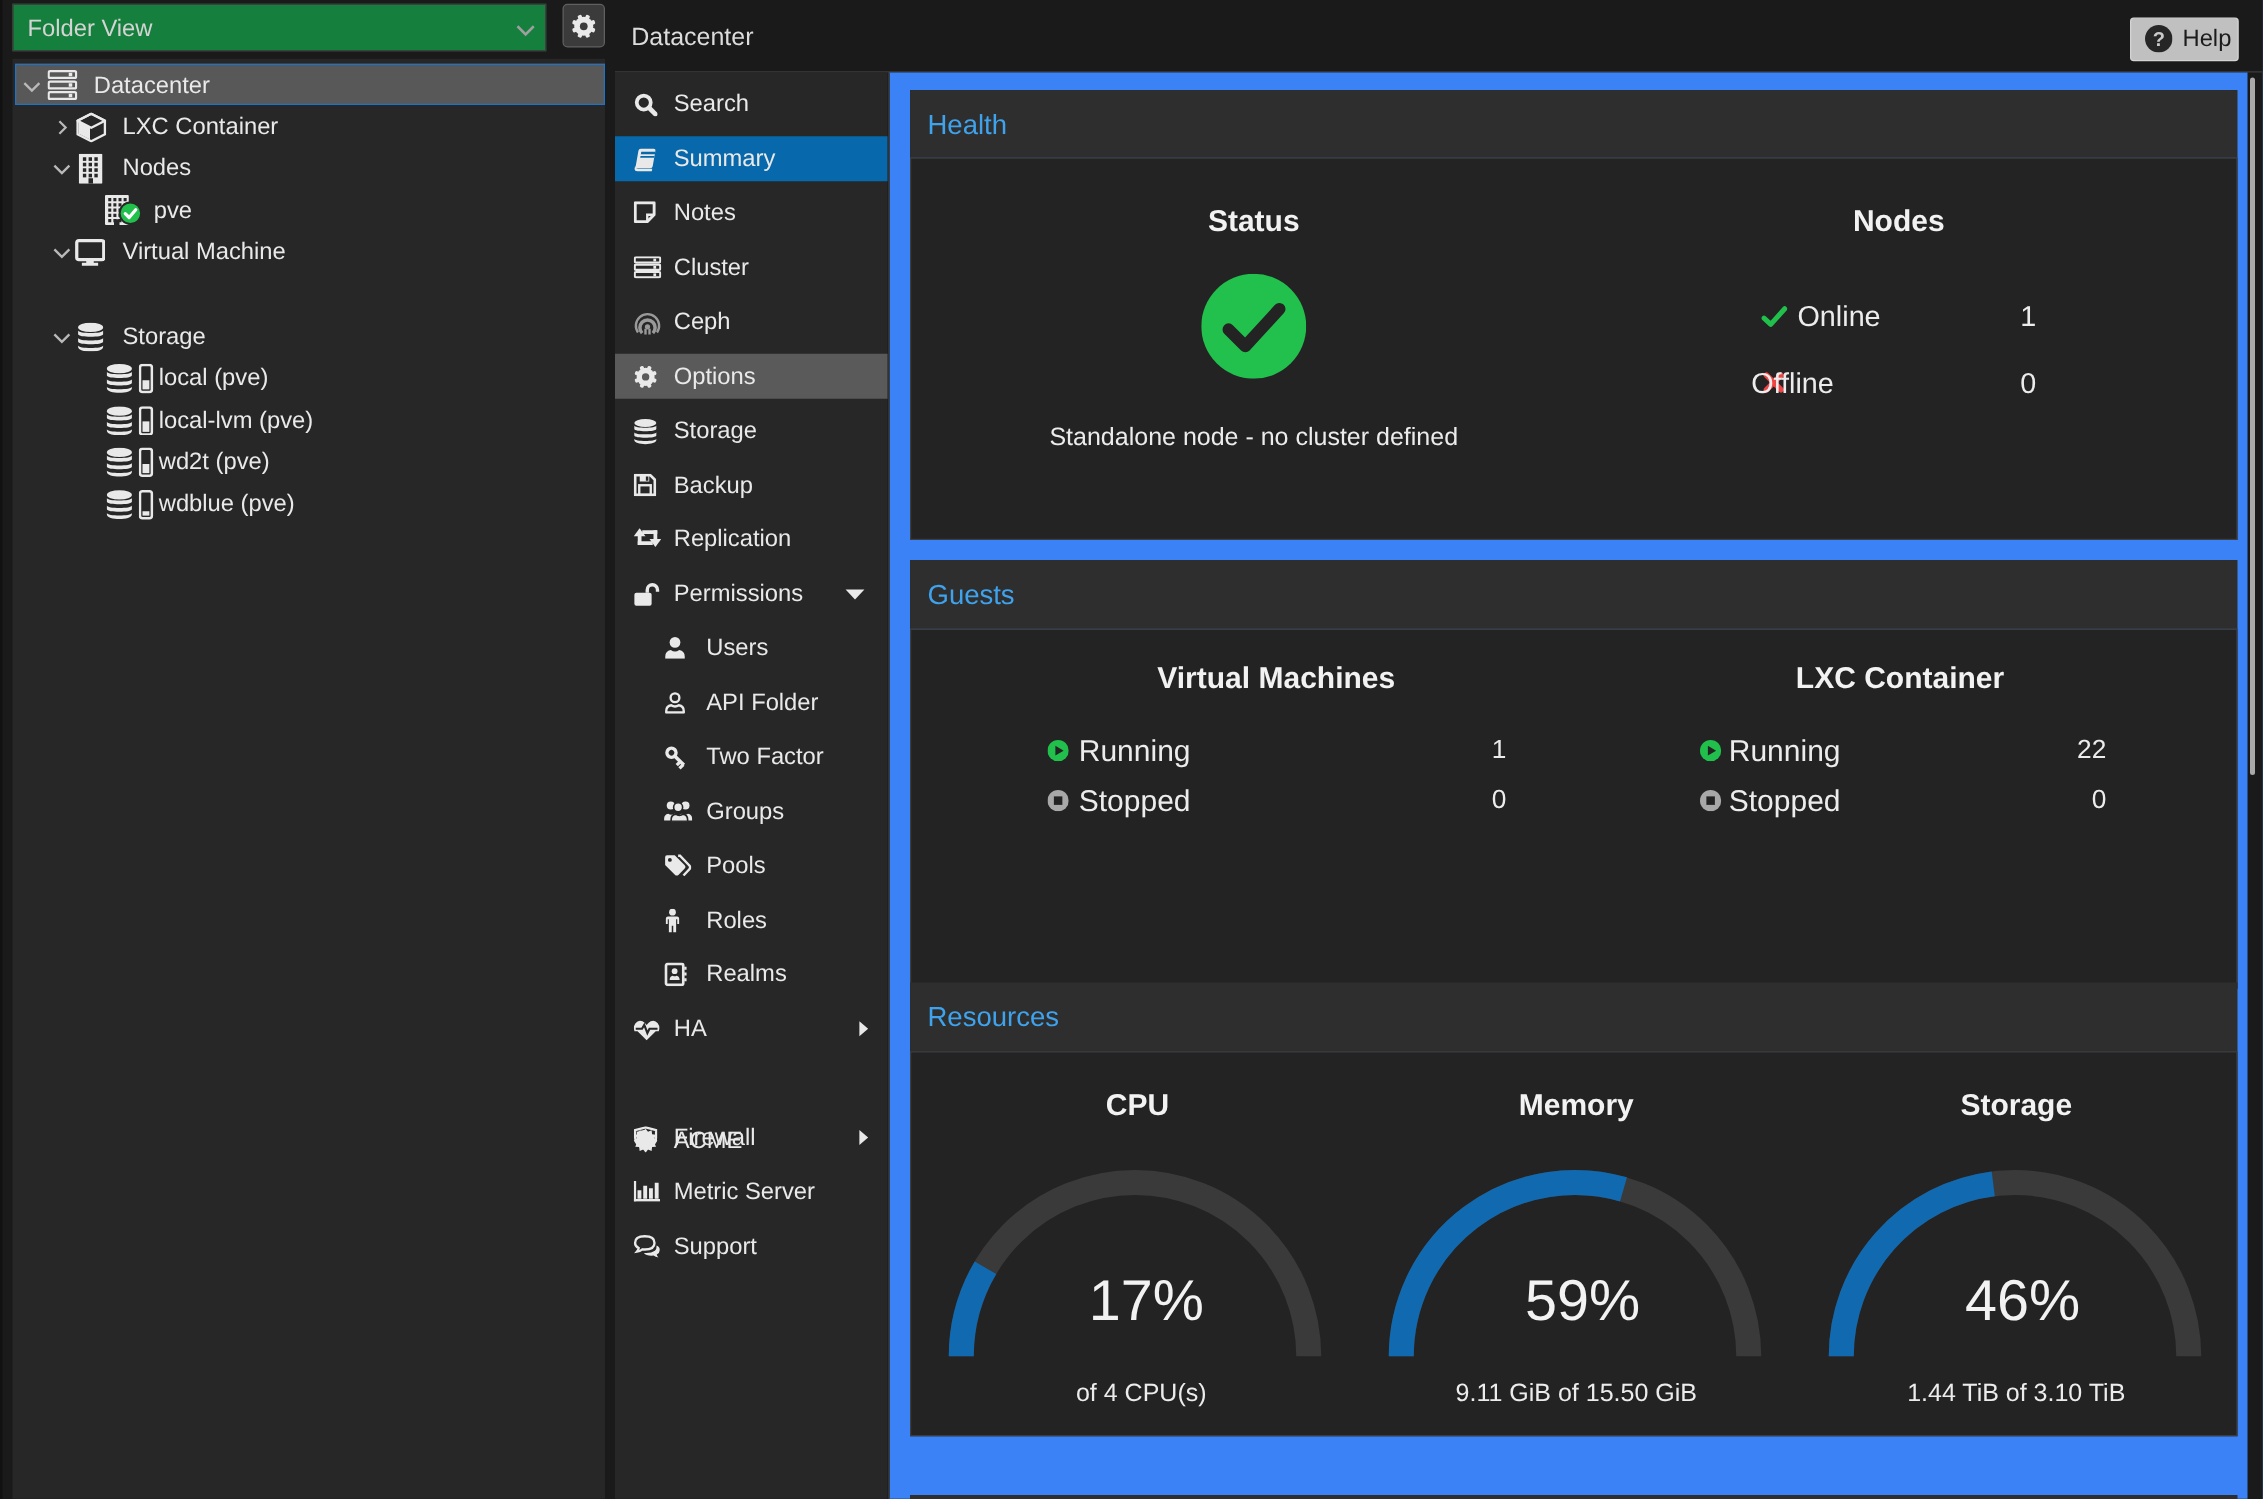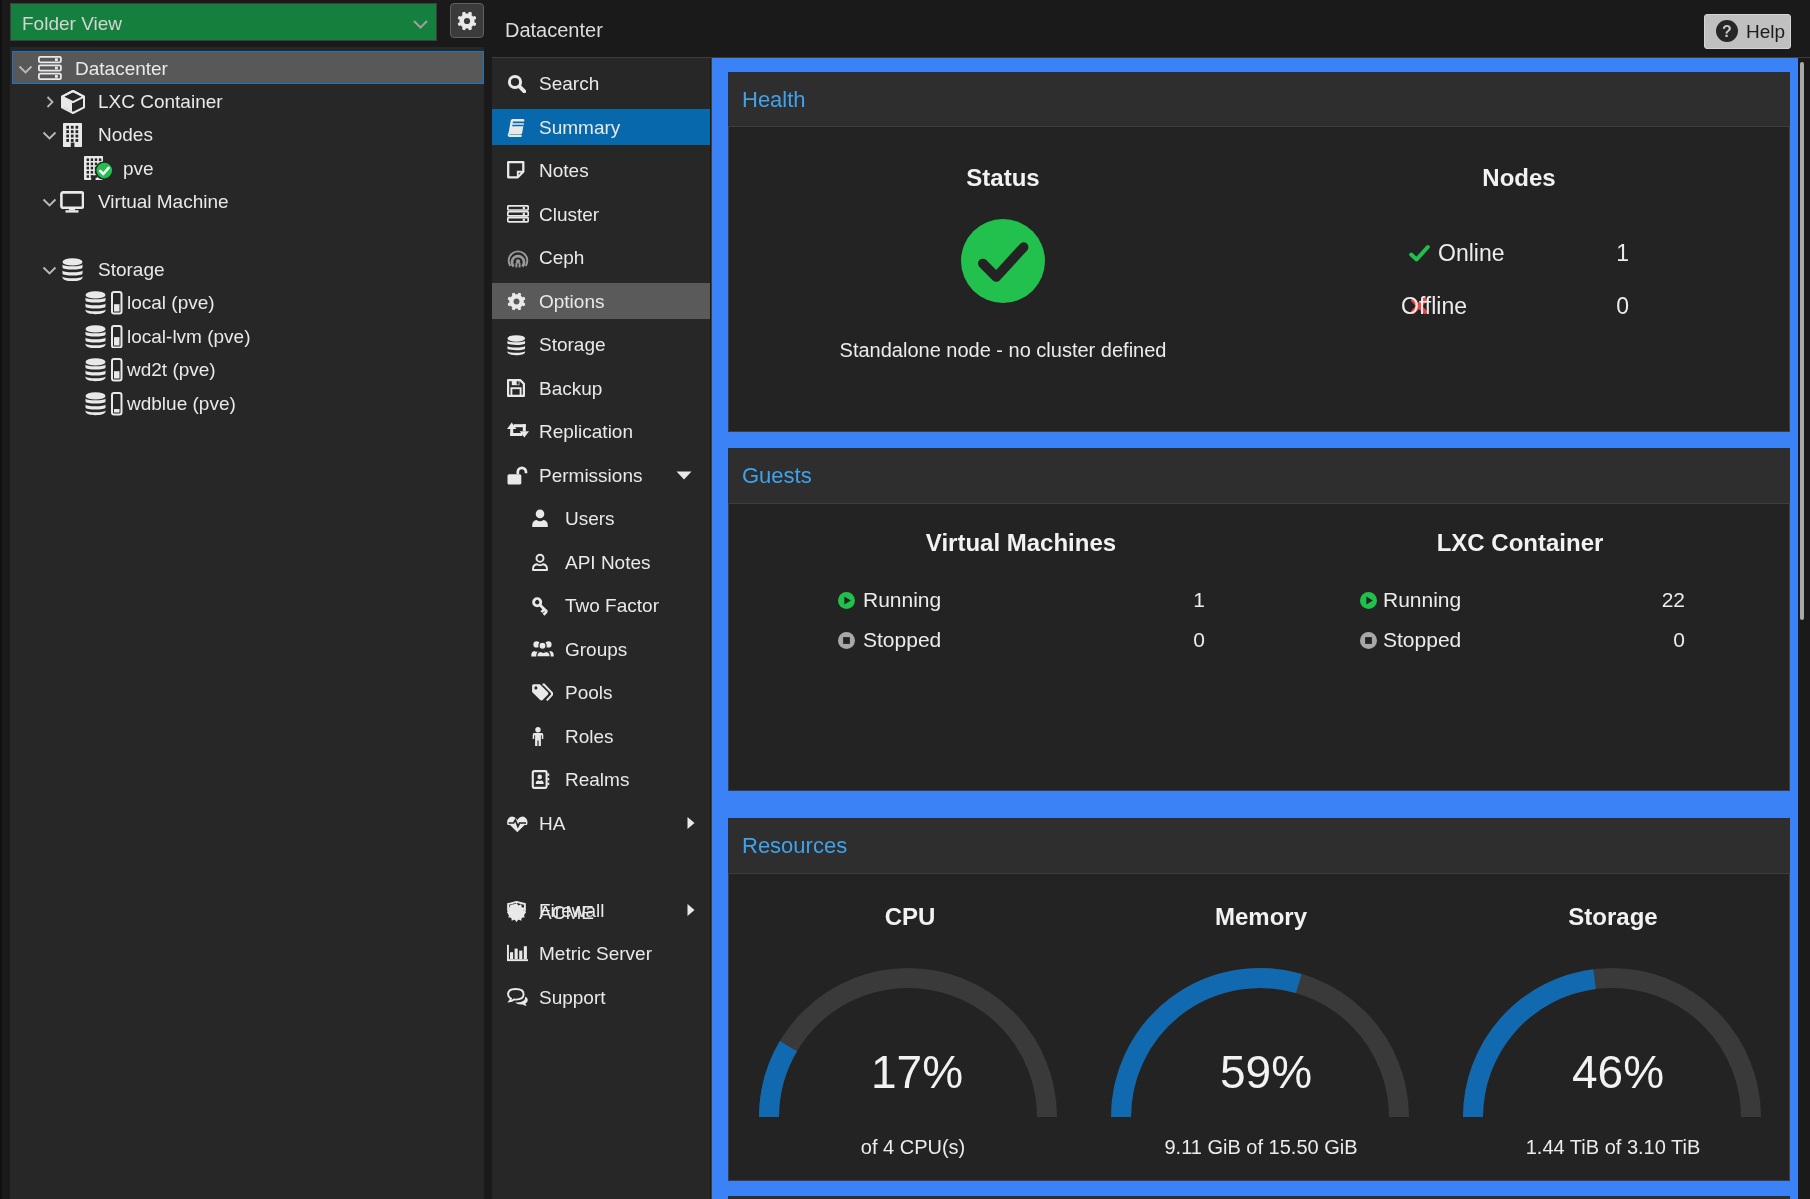--- a/index.html
+++ b/index.html
@@ -23,21 +23,21 @@
 .msubicon { position:absolute; left:39px; top:9px; }
 #header { position:absolute; left:492px; top:0; width:1318px; height:58px; background:#1a1a1a; border-bottom:1px solid #3d3d3d; }
 #htitle { position:absolute; left:13px; top:19px; font-size:20px; color:#dcdcdc; }
 #helpbtn { position:absolute; right:19px; top:14px; width:87px; height:35px; background:#c0c0c0; border:1px solid #d4d4d4; border-radius:3px; color:#1c1c1c; font-size:19px; }
 #content { position:absolute; left:711px; top:58px; width:1087px; bottom:0; background:#3b82f6; border-left:1px solid #3d3d3d; }
 .panel { position:absolute; left:16px; width:1062px; }
 .phead { position:absolute; left:0; top:0; width:100%; background:#2e2e2e; color:#3fa2ec; font-size:22px; }
 .phead span { position:absolute; left:14px; top:15px; }
 .pbody { position:absolute; left:0; width:100%; background:#232323; border:1px solid #3d3d3d; }
 .btitle { position:absolute; transform:translateX(-50%); font-weight:bold; font-size:24px; color:#f2f2f2; white-space:nowrap; }
-.ntext { position:absolute; font-size:21px; color:#ececec; white-space:nowrap; }
+.ntext { position:absolute; font-size:24px; color:#ececec; white-space:nowrap; }
 .cnum { position:absolute; font-size:21px; color:#ececec; text-align:right; width:60px; }
 .gtext { position:absolute; transform:translateX(-50%); font-size:46px; color:#f2f2f2; white-space:nowrap; }
 .stext { position:absolute; transform:translateX(-50%); font-size:20px; color:#ececec; white-space:nowrap; }
 #scrollthumb { position:absolute; left:1800px; top:62px; width:4px; height:558px; background:#a9a9a9; border-radius:2px; }
 </style>
 </head>
 <body>
 <div style="position:absolute;left:0;top:0;width:2px;height:1199px;background:#111111;"></div>
 <div id="folderview">Folder View<span id="fvchev">
       <svg class="" style="" width="17" height="16" viewBox="0 0 17 16">
@@ -400,21 +400,21 @@
       </span>
       <span class="lbl">Users</span>
     </div>
     <div class="mrow msub" style="top:485.5px;">
       <span class="msubicon">
         <svg class="" style="" width="18" height="18" viewBox="0 0 18 18">
           <circle cx="9" cy="5.2" r="3.5" fill="none" stroke="#e9e9e9" stroke-width="1.9"></circle>
 <path d="M2 17 L2 15.8 q0-4 4-4.6 q1.5 1 3 1 q1.5 0 3-1 q4 0.6 4 4.6 L16 17 Z" fill="none" stroke="#e9e9e9" stroke-width="1.9" stroke-linejoin="round"></path>
         </svg>
       </span>
-      <span class="lbl">API Notes</span>
+      <span class="lbl">API Folder</span>
     </div>
     <div class="mrow msub" style="top:529.0px;">
       <span class="msubicon">
         <svg class="" style="" width="20" height="20" viewBox="0 0 20 20">
           <g transform="rotate(45 10 10)">
 <circle cx="4.6" cy="10" r="3.6" fill="none" stroke="#e9e9e9" stroke-width="2.8"></circle>
 <line x1="8.2" y1="10" x2="18.6" y2="10" stroke="#e9e9e9" stroke-width="2.8"></line>
 <line x1="14.6" y1="10" x2="14.6" y2="14" stroke="#e9e9e9" stroke-width="2.6"></line>
 <line x1="18" y1="10" x2="18" y2="14.4" stroke="#e9e9e9" stroke-width="2.6"></line>
 </g>
@@ -591,21 +591,21 @@
         <span class="abs" style="left:631px;top:128px;">
           <svg class="" style="" width="17" height="17" viewBox="0 0 17 17">
             <circle cx="8.5" cy="8.5" r="8.5" fill="#a8a8a8"></circle>
             <rect x="5.1" y="5.1" width="6.800000000000001" height="6.800000000000001" fill="#232323"></rect>
           </svg>
         </span>
         <div class="ntext" style="left:654px;top:124px;">Stopped</div>
         <div class="cnum" style="left:896px;top:124px;">0</div>
       </div>
 </div>
-    <div class="panel" style="top:760px;height:363px;">
+    <div class="panel" style="top:728px;height:363px;">
 <div class="phead" style="height:55px;">
         <span>Resources</span>
       </div>
 <div class="pbody" style="top:55px;height:308px;">
         <div class="btitle" style="left:181px;top:29px;">CPU</div>
         <div class="btitle" style="left:532px;top:29px;">Memory</div>
         <div class="btitle" style="left:884px;top:29px;">Storage</div>
         <svg class="abs" style="left:0;top:0;" width="1060" height="308" viewBox="0 0 1060 308">
           <path d="M 40 243 A 139 139 0 0 1 318 243" fill="none" stroke="#3a3a3a" stroke-width="20"></path>
           <path d="M 40 243 A 139 139 0 0 1 59.4 172.2" fill="none" stroke="#1169b0" stroke-width="20"></path>

